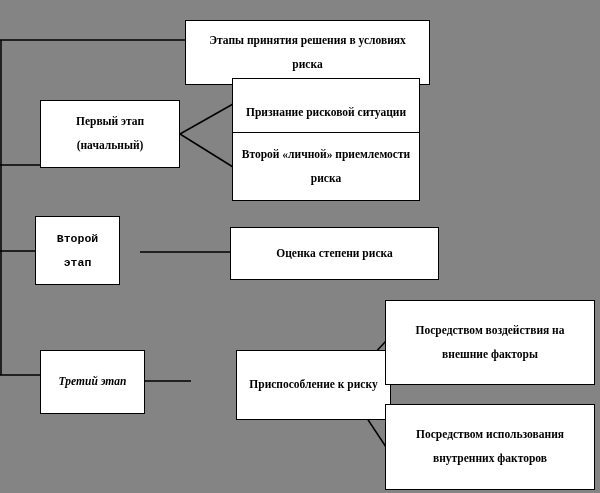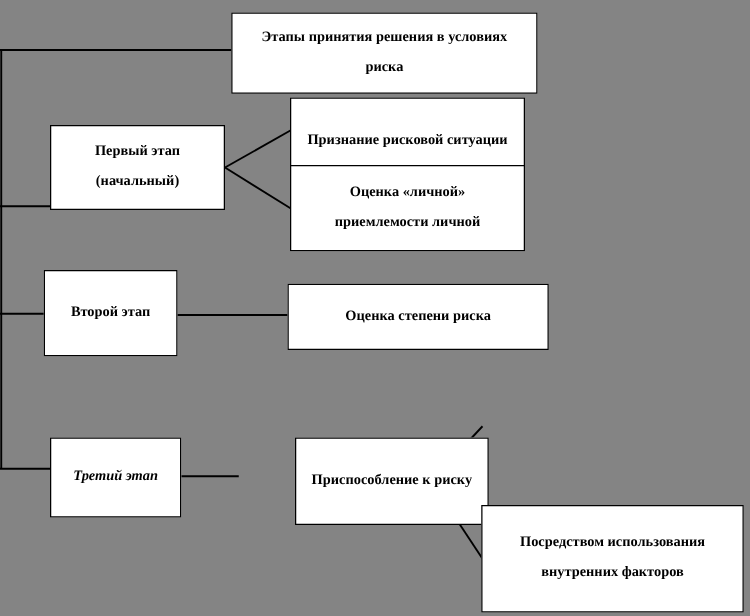--- a/index.html
+++ b/index.html
@@ -38,25 +38,25 @@
     display: flex;
     align-items: center;
     justify-content: center;
     text-align: center;
     color: #000000;
     font-weight: bold;
     font-size: 11.5px;
     line-height: 2.05;
     padding: 2px 8px;
   }
-  .b-title       { left: 185px; top: 10px;   width: 245px; height: 65px; padding: 2px 16px; }
+  .b-title       { left: 185px; top: 20px;   width: 245px; height: 65px; padding: 2px 16px; }
   .b-stage1      { left: 40px;  top: 100px; width: 140px; height: 68px; }
   .b-recognition { left: 232px; top: 78px;  width: 188px; height: 70px; align-items: center; }
   .b-personal    { left: 232px; top: 132px; width: 188px; height: 69px; }
-  .b-stage2      { left: 35px;  top: 216px; width: 107px; height: 69px; }
+  .b-stage2      { left: 35px;  top: 216px; width: 85px; height: 69px; font-family: Liberation Mono, monospace; }
   .b-degree      { left: 230px; top: 227px; width: 209px; height: 53px; }
   .b-stage3      { left: 40px;  top: 350px; width: 105px; height: 64px; font-style: italic; }
   .b-adaptation  { left: 190px; top: 350px; width: 155px; height: 70px; margin-left: 46px; }
   .b-external    { left: 385px; top: 300px; width: 210px; height: 85px; }
   .b-internal    { left: 385px; top: 404px; width: 210px; height: 86px; }
 </style>
 </head>
 <body>
 
 <div class="canvas">
@@ -86,37 +86,40 @@
 
   <div class="box b-stage1">
     <span>Первый этап (начальный)</span>
   </div>
 
   <div class="box b-recognition">
     <span>Признание рисковой ситуации</span>
   </div>
 
   <div class="box b-personal">
-    <span>Оценка «личной» приемлемости личной</span>
+    <span>Второй «личной» приемлемости риска</span>
   </div>
 
   <div class="box b-stage2">
     <span>Второй этап</span>
   </div>
 
   <div class="box b-degree">
     <span>Оценка степени риска</span>
   </div>
 
   <div class="box b-stage3">
     <span>Третий этап</span>
   </div>
 
   <div class="box b-adaptation">
     <span>Приспособление к риску</span>
   </div>
 
+  <div class="box b-external">
+    <span>Посредством воздействия на внешние факторы</span>
+  </div>
 
   <div class="box b-internal">
     <span>Посредством использования внутренних факторов</span>
   </div>
 
 </div>
 
 </body></html>

